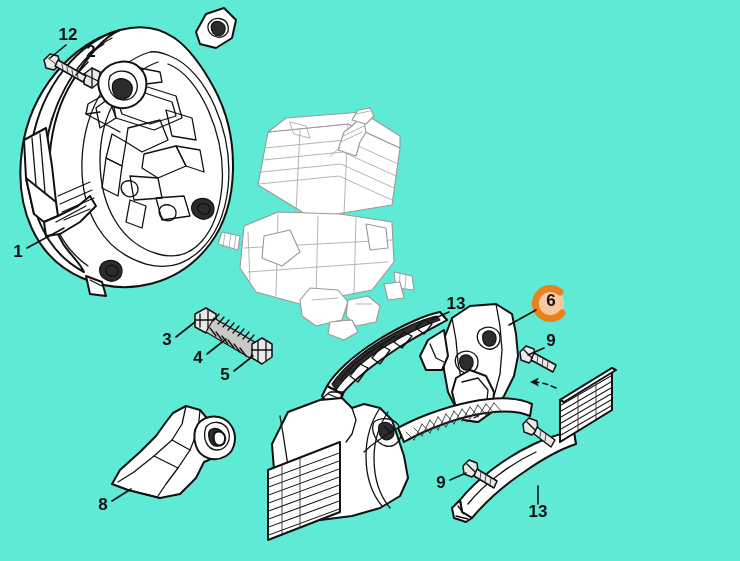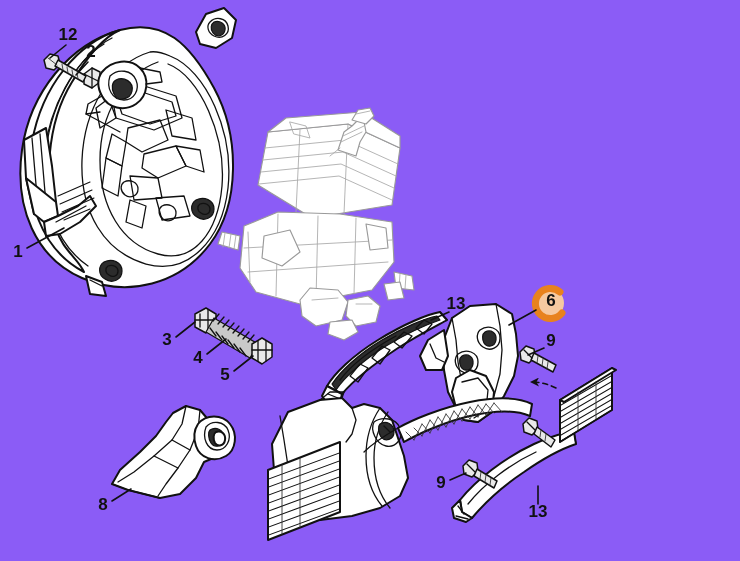--- a/index.html
+++ b/index.html
@@ -8,21 +8,21 @@
     padding: 0;
     background: #ffffff;
   }
   body {
     font-family: "Liberation Sans", sans-serif;
   }
   #diagram-root {
     position: relative;
     width: 740px;
     height: 561px;
-    background: #8b5cf6;
+    background: #5eead4;
     overflow: hidden;
   }
   #diagram-svg {
     position: absolute;
     left: 0;
     top: 0;
     width: 740px;
     height: 561px;
     display: block;
   }

